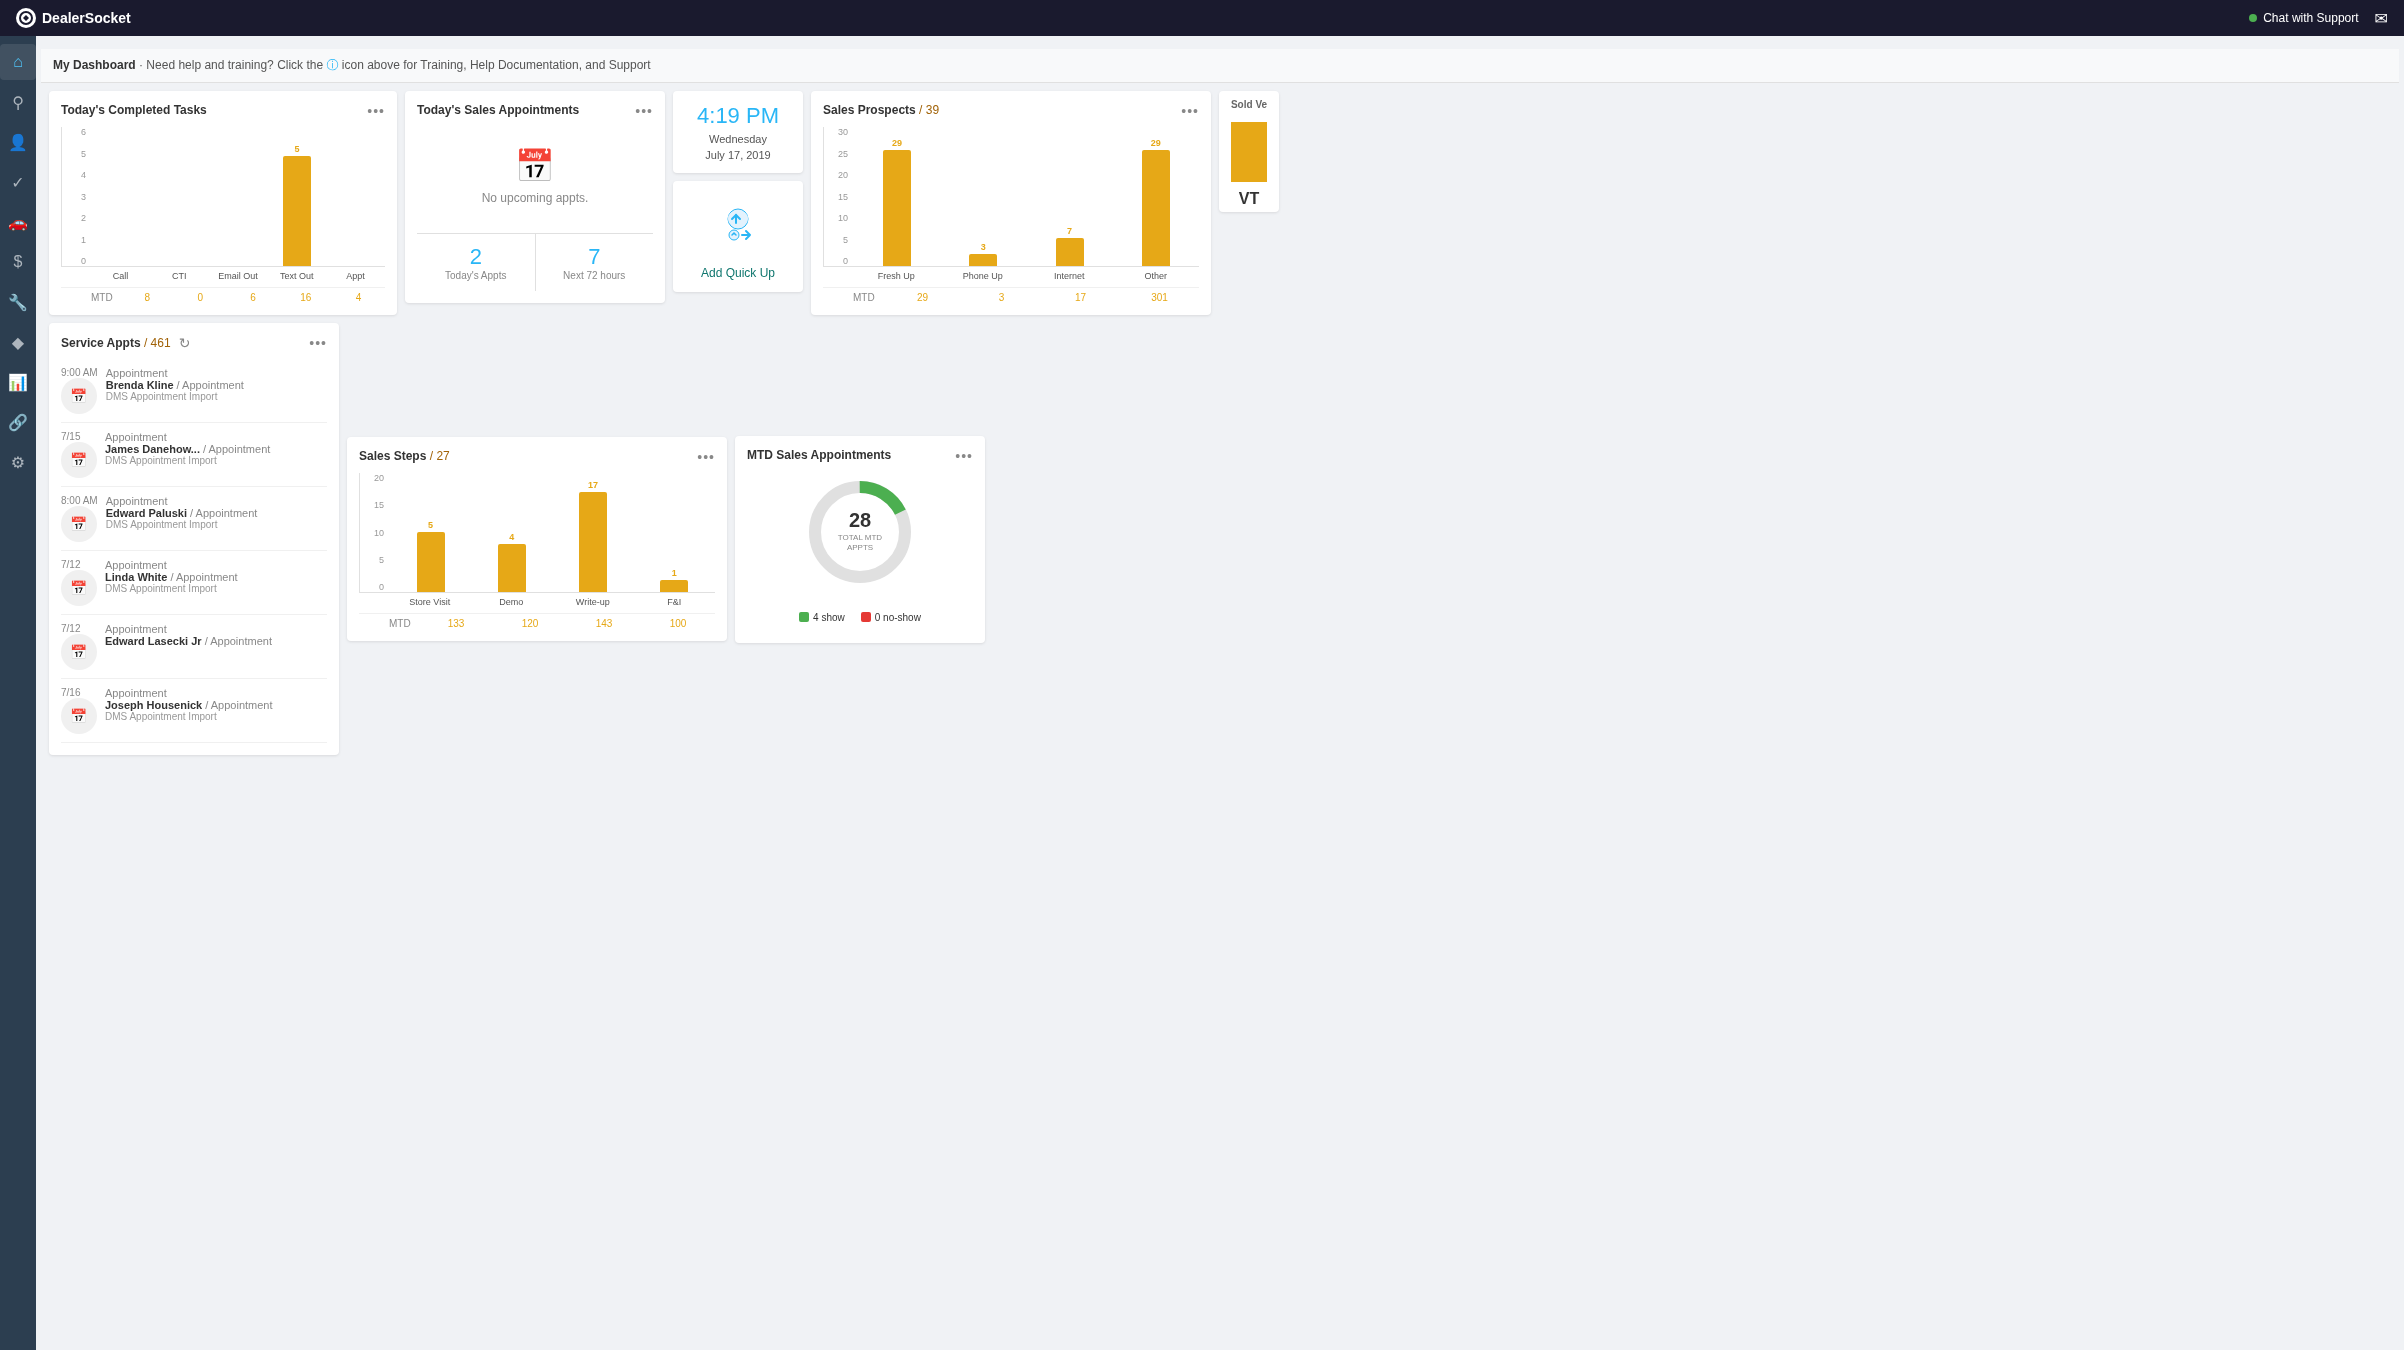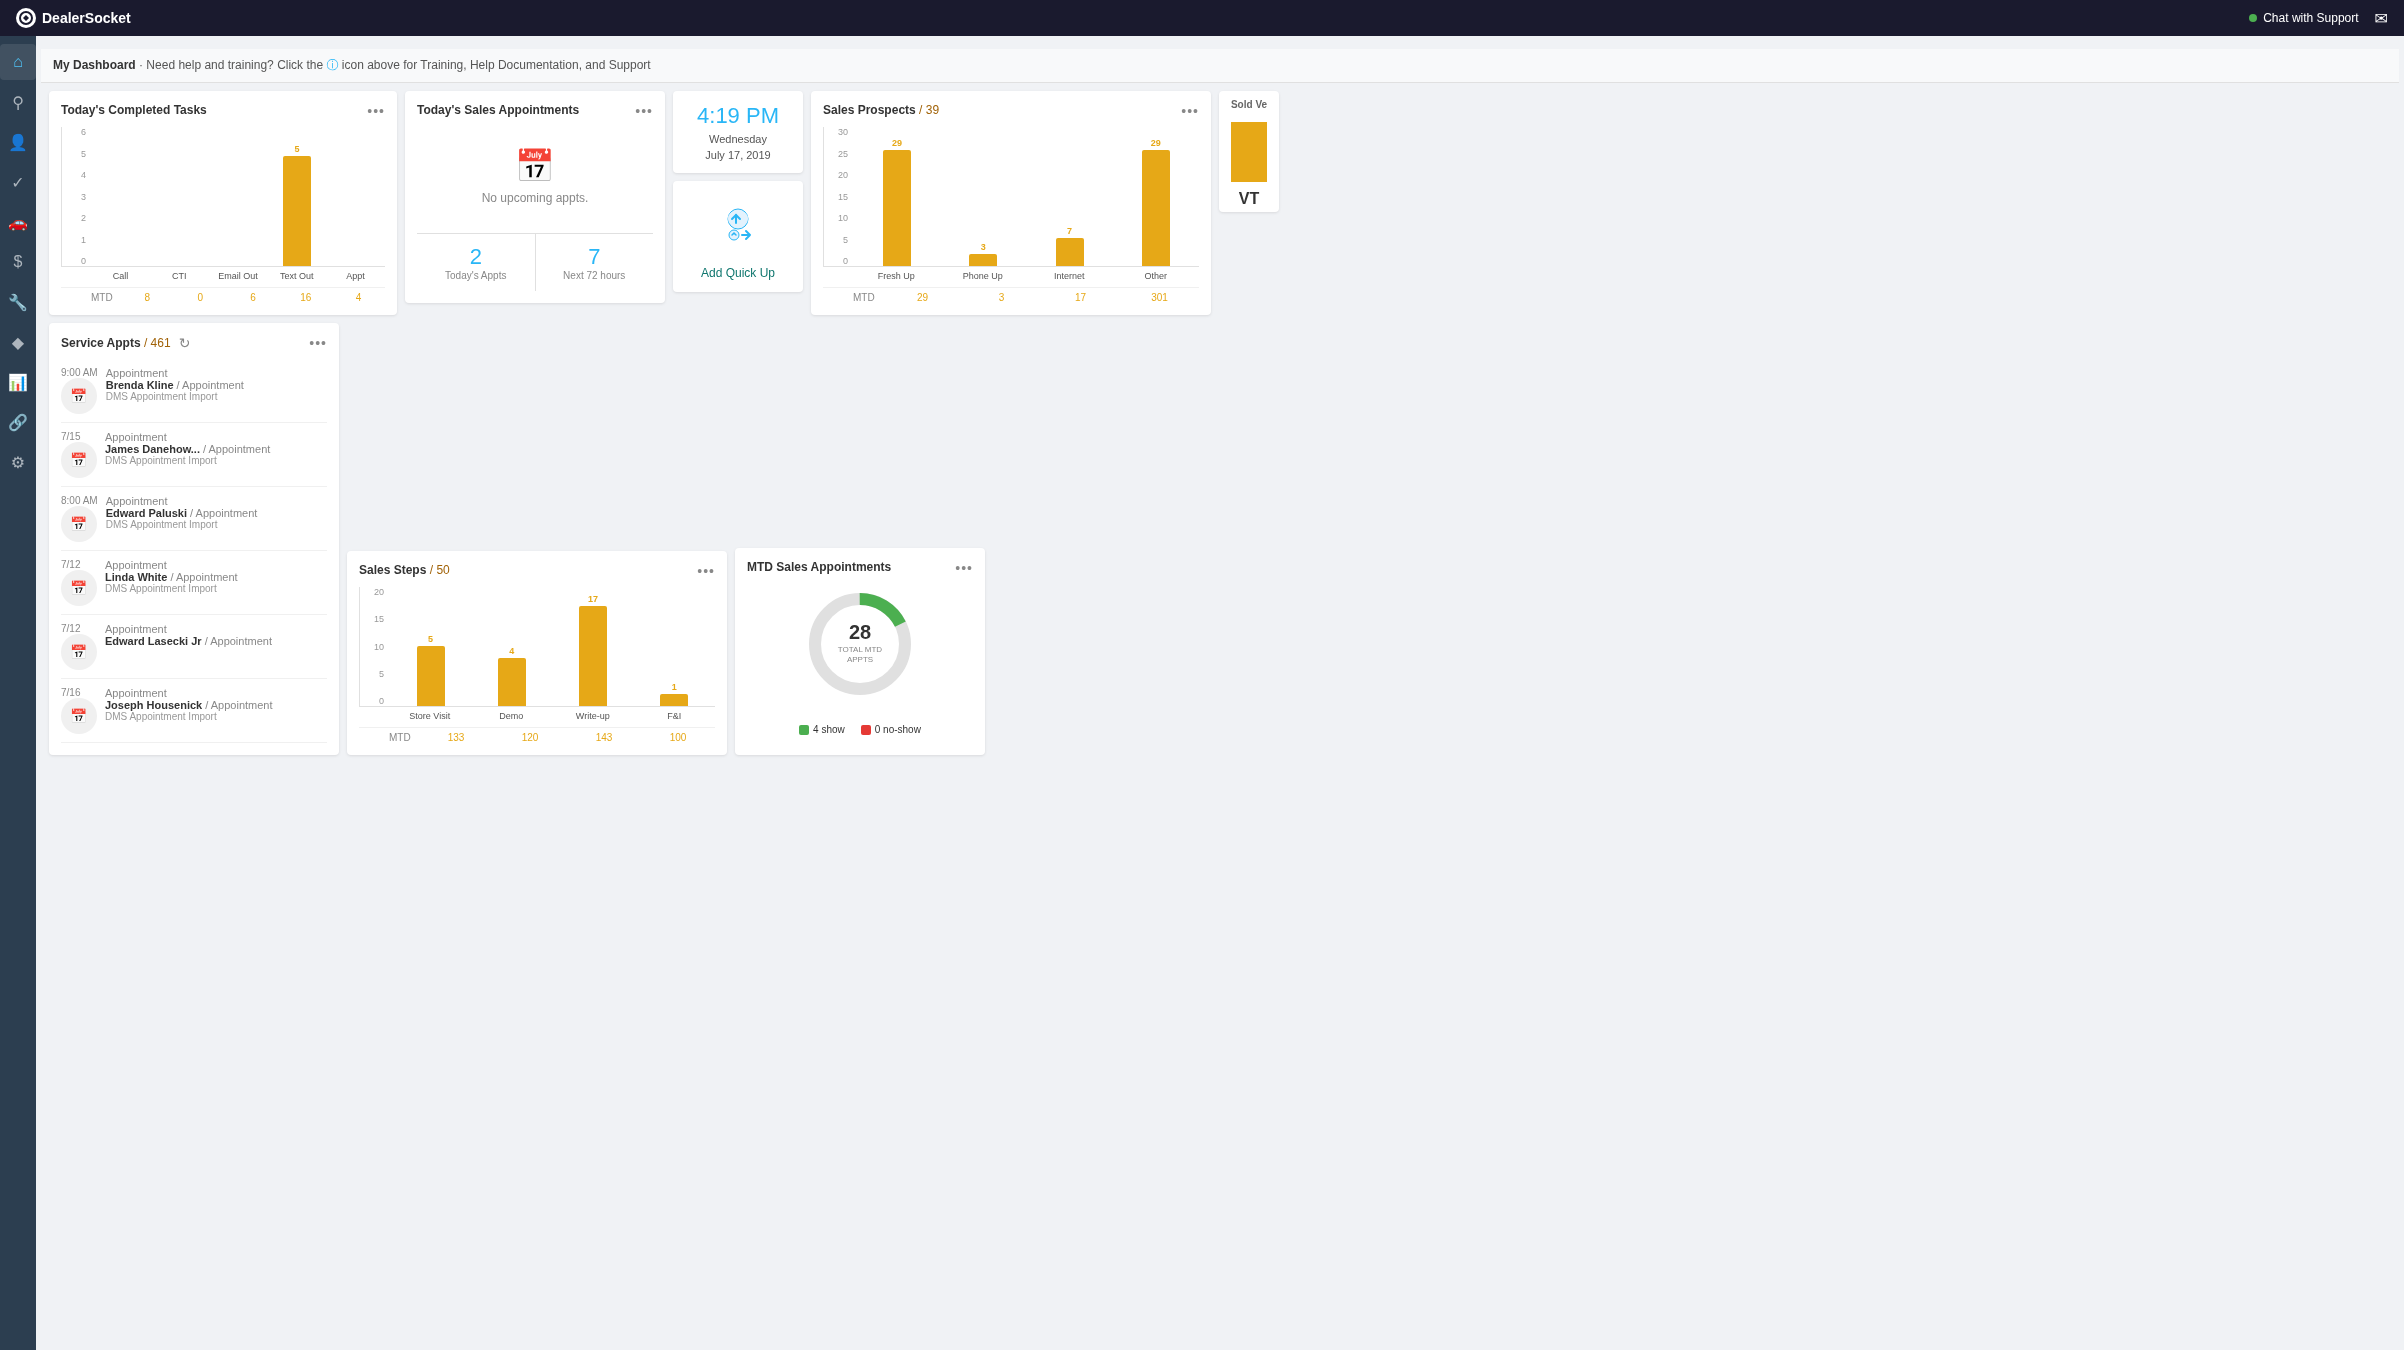--- a/index.html
+++ b/index.html
@@ -264,21 +264,21 @@
     .prospects-widget {
       width: 400px;
       flex-shrink: 0;
     }
 
     
     .bottom-row {
       display: flex;
       gap: 8px;
       margin-top: 8px;
-      align-items: flex-end;
+      align-items: center;
     }
 
     
     .service-widget {
       width: 290px;
       flex-shrink: 0;
     }
     .service-header {
       display: flex;
       justify-content: space-between;
@@ -690,21 +690,21 @@
             <div class="appt-source">DMS Appointment Import</div>
           </div>
         </div>
       </div>
     </div>
 
     <div class="widget-card sales-steps-widget">
       <div class="widget-header">
         <span class="widget-title">
           <span>Sales Steps</span>
-          <span class="count">/ 50</span>
+          <span class="count">/ 27</span>
         </span>
         <span class="widget-menu">•••</span>
       </div>
       <div style="position:relative;">
         <div class="bar-chart" style="height:120px;">
           <div class="chart-y-labels">
             <span>20</span>
             <span>15</span>
             <span>10</span>
             <span>5</span>

